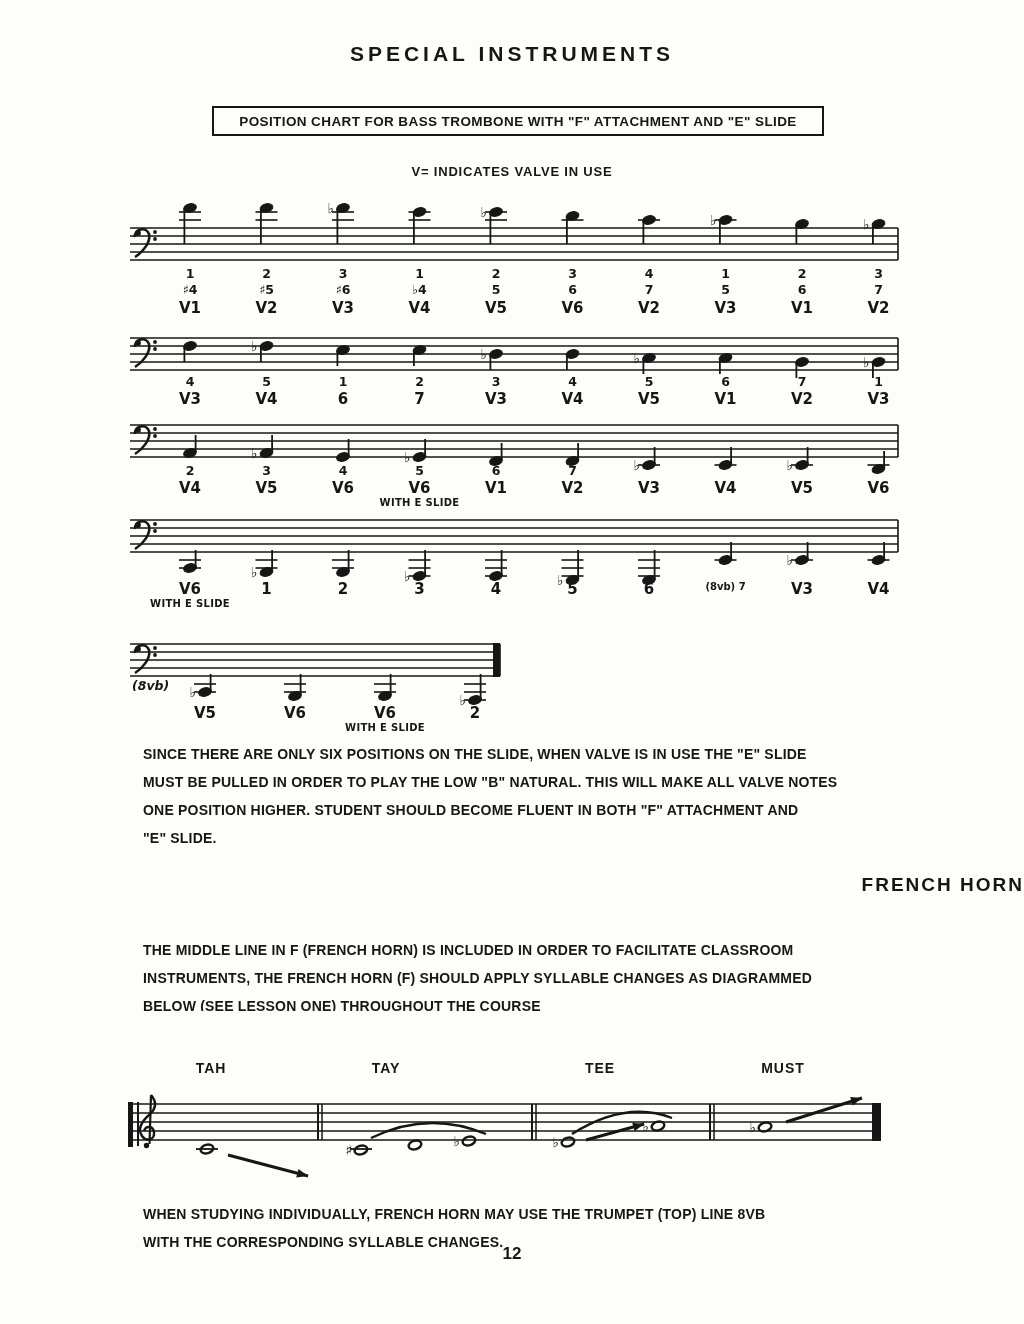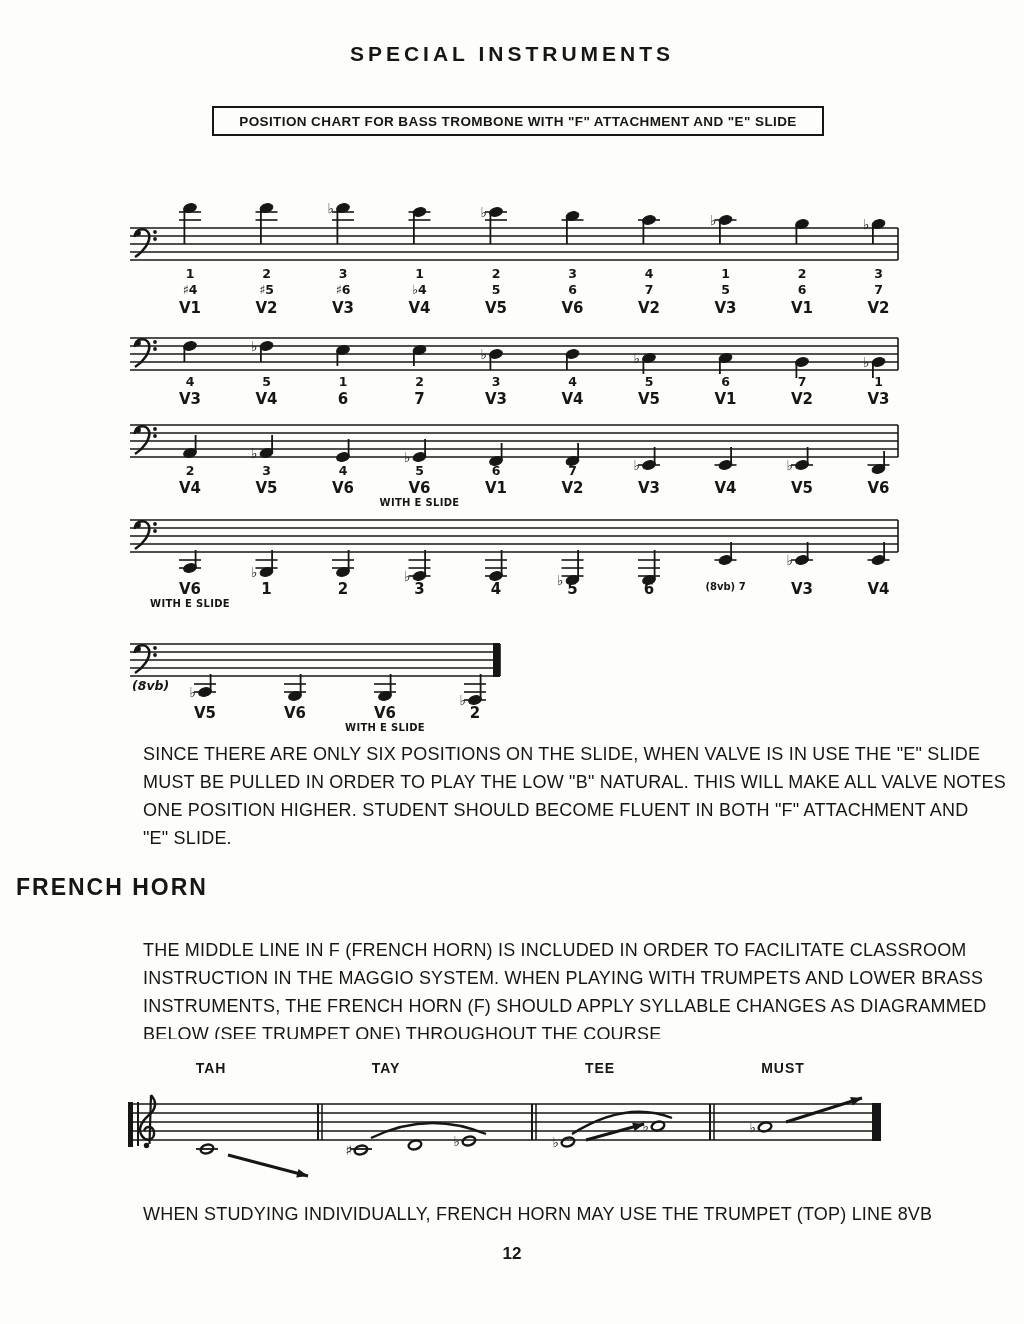--- a/index.html
+++ b/index.html
@@ -6,40 +6,41 @@
   html,body{background:#888}
   #page{position:relative;width:1024px;height:1324px;margin:0 auto;background:#fdfdfa;
         color:#161616;font-family:"Liberation Sans",sans-serif;overflow:hidden}
   .abs{position:absolute}
   .title{left:0;right:0;top:42px;text-align:center;font-size:21px;font-weight:bold;letter-spacing:4px}
   .boxtitle{left:212px;top:106px;width:612px;height:30px;border:2.5px solid #161616;
             display:flex;align-items:center;justify-content:center;
             font-size:13.5px;font-weight:bold;letter-spacing:.4px;white-space:nowrap}
   .legend{left:0;right:0;top:164px;text-align:center;font-size:13px;font-weight:bold;letter-spacing:.8px}
   .staffblock{left:130px;width:770px;height:130px}
-  .para div{white-space:nowrap;font-weight:normal;font-size:18px;letter-spacing:.2px;line-height:28px}
+  .para div{white-space:nowrap;font-weight:bold;font-size:14px;letter-spacing:.2px;line-height:28px}
   .para .clip{height:19px;overflow:hidden}
-  .h2{left:16px;right:0;top:874px;text-align:left;font-size:23px;font-weight:bold;letter-spacing:2px}
+  .h2{left:8px;right:0;top:874px;text-align:right;font-size:19px;font-weight:bold;letter-spacing:2px}
   .syll{position:absolute;top:1060px;transform:translateX(-50%);font-size:14px;font-weight:bold;letter-spacing:1px}
   .pagenum{left:0;right:0;top:1244px;text-align:center;font-size:17px;font-weight:bold}
   .lbl{position:absolute;transform:translateX(-50%);font-family:"DejaVu Sans",sans-serif;
        font-weight:bold;text-align:center;white-space:nowrap;line-height:1}
   .sub{font-size:10px;letter-spacing:.3px}
   svg{position:absolute;left:0;top:0;overflow:visible}
 </style>
 </head>
 <body>
 
 <div id="page">
   <div class="abs title">SPECIAL INSTRUMENTS</div>
 
   <div class="abs boxtitle">
     <span>POSITION CHART FOR BASS TROMBONE WITH "F" ATTACHMENT AND "E" SLIDE</span>
   </div>
 
+  <div class="abs legend">V= INDICATES VALVE IN USE</div>
 
   <div class="abs staffblock" style="top:194px">
       <svg width="770" height="100">
         <line x1="0" y1="34" x2="768" y2="34" stroke="#161616" stroke-width="1.4"></line>
         <line x1="0" y1="42" x2="768" y2="42" stroke="#161616" stroke-width="1.4"></line>
         <line x1="0" y1="50" x2="768" y2="50" stroke="#161616" stroke-width="1.4"></line>
         <line x1="0" y1="58" x2="768" y2="58" stroke="#161616" stroke-width="1.4"></line>
         <line x1="0" y1="66" x2="768" y2="66" stroke="#161616" stroke-width="1.4"></line>
         <line x1="768" y1="34" x2="768" y2="66" stroke="#161616" stroke-width="1.6"></line>
         <g>
@@ -445,23 +446,22 @@
       <div>SINCE THERE ARE ONLY SIX POSITIONS ON THE SLIDE, WHEN VALVE IS IN USE THE "E" SLIDE</div>
       <div>MUST BE PULLED IN ORDER TO PLAY THE LOW "B" NATURAL.  THIS WILL MAKE ALL VALVE NOTES</div>
       <div>ONE POSITION HIGHER.  STUDENT SHOULD BECOME FLUENT IN BOTH "F" ATTACHMENT AND</div>
       <div>"E" SLIDE.</div>
     </div>
 
   <div class="abs h2">FRENCH HORN</div>
 
   <div class="abs para" style="left:143px;top:936px">
       <div>THE MIDDLE LINE IN F (FRENCH HORN) IS INCLUDED IN ORDER TO FACILITATE CLASSROOM</div>
-      <div>INSTRUCTION IN THE MAGGIO SYSTEM.  WHEN PLAYING WITH TRUMPETS AND LOWER BRASS</div>
       <div>INSTRUMENTS, THE FRENCH HORN (F) SHOULD APPLY SYLLABLE CHANGES AS DIAGRAMMED</div>
-      <div class="clip">BELOW (SEE TRUMPET ONE) THROUGHOUT THE COURSE</div>
+      <div class="clip">BELOW (SEE LESSON ONE) THROUGHOUT THE COURSE</div>
     </div>
 
   <div>
     <span class="syll" style="left:211px">TAH</span>
     <span class="syll" style="left:386px">TAY</span>
     <span class="syll" style="left:600px">TEE</span>
     <span class="syll" style="left:783px">MUST</span>
   </div>
 
   <div class="abs" id="fh-staff" style="left:128px;top:1100px;width:764px;height:92px">
@@ -525,16 +525,17 @@
         </g>
         <g>
           <line x1="658" y1="22" x2="734" y2="-2" stroke="#161616" stroke-width="3"></line>
           <polygon points="734,-2 722.2,-2.9 724.8,5.5" fill="#161616"></polygon>
         </g>
       </svg>
     </div>
 
   <div class="abs para" style="left:143px;top:1200px">
       <div>WHEN STUDYING INDIVIDUALLY, FRENCH HORN MAY USE THE TRUMPET (TOP) LINE 8VB</div>
+      <div>WITH THE CORRESPONDING SYLLABLE CHANGES.</div>
     </div>
 
   <div class="abs pagenum">12</div>
 </div>
 
 </body></html>

